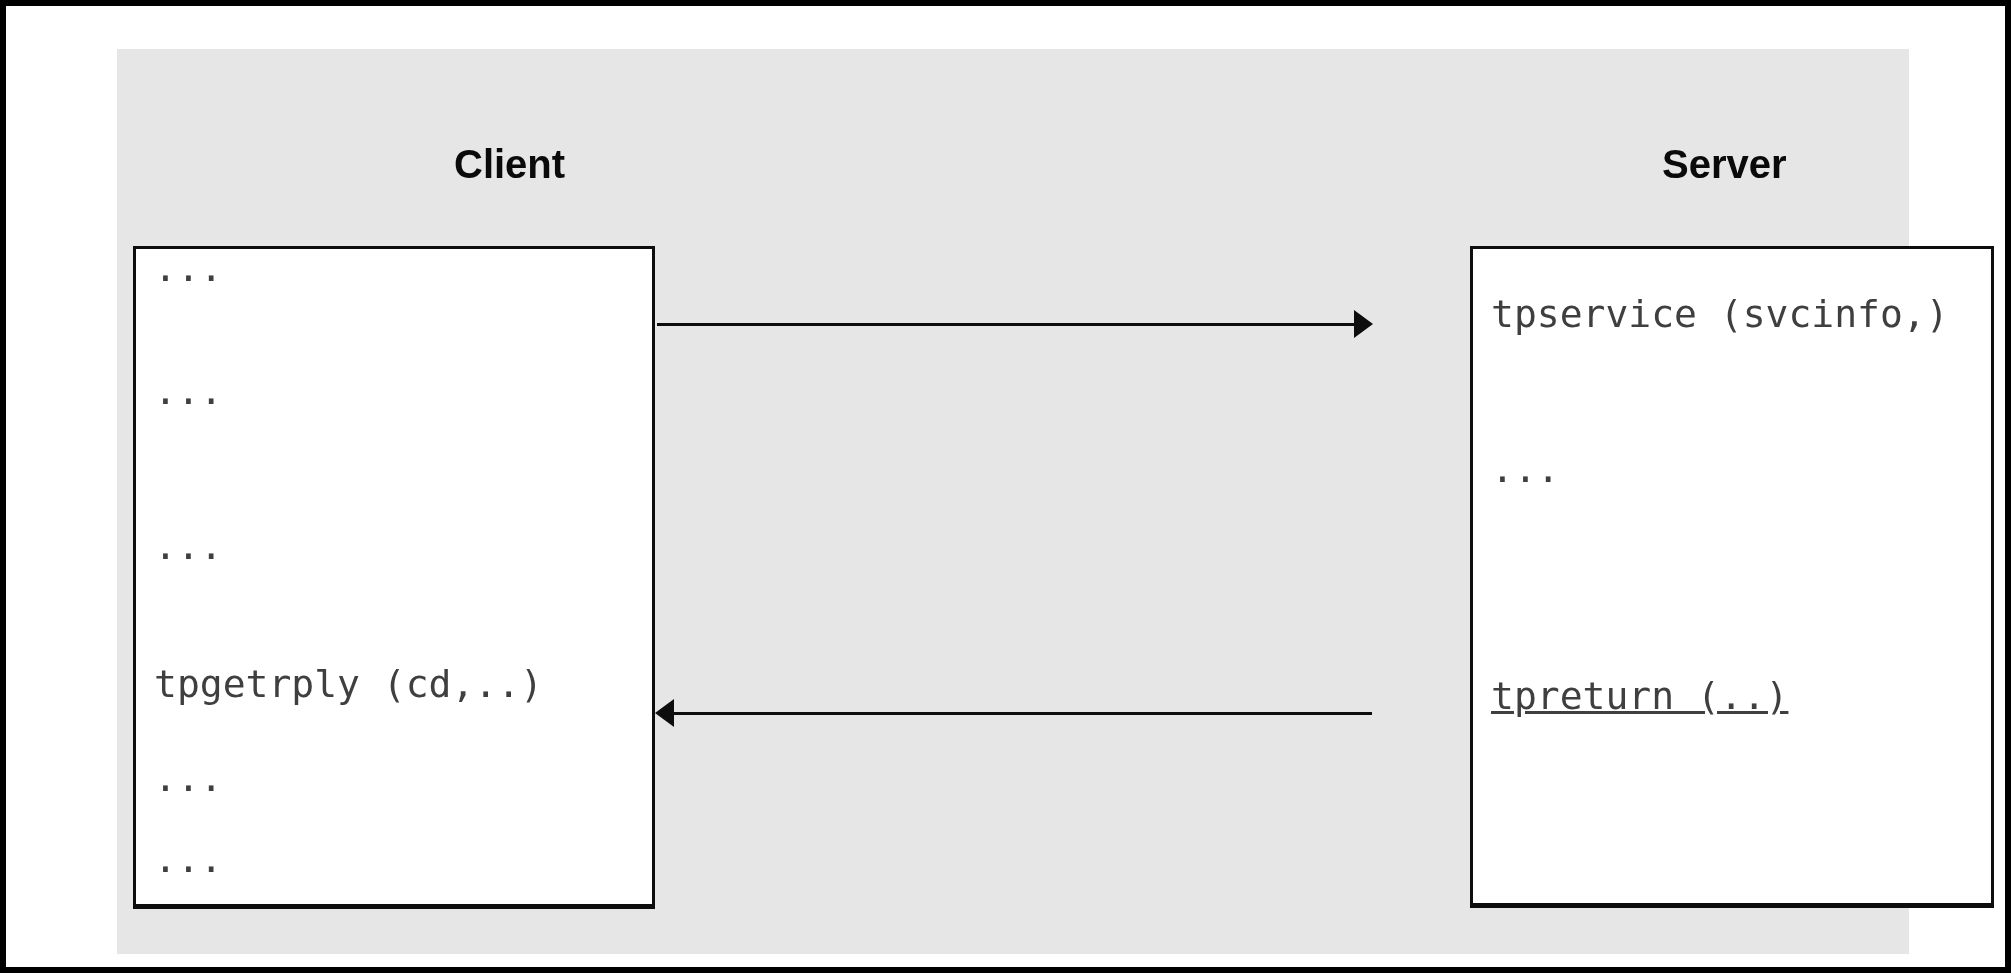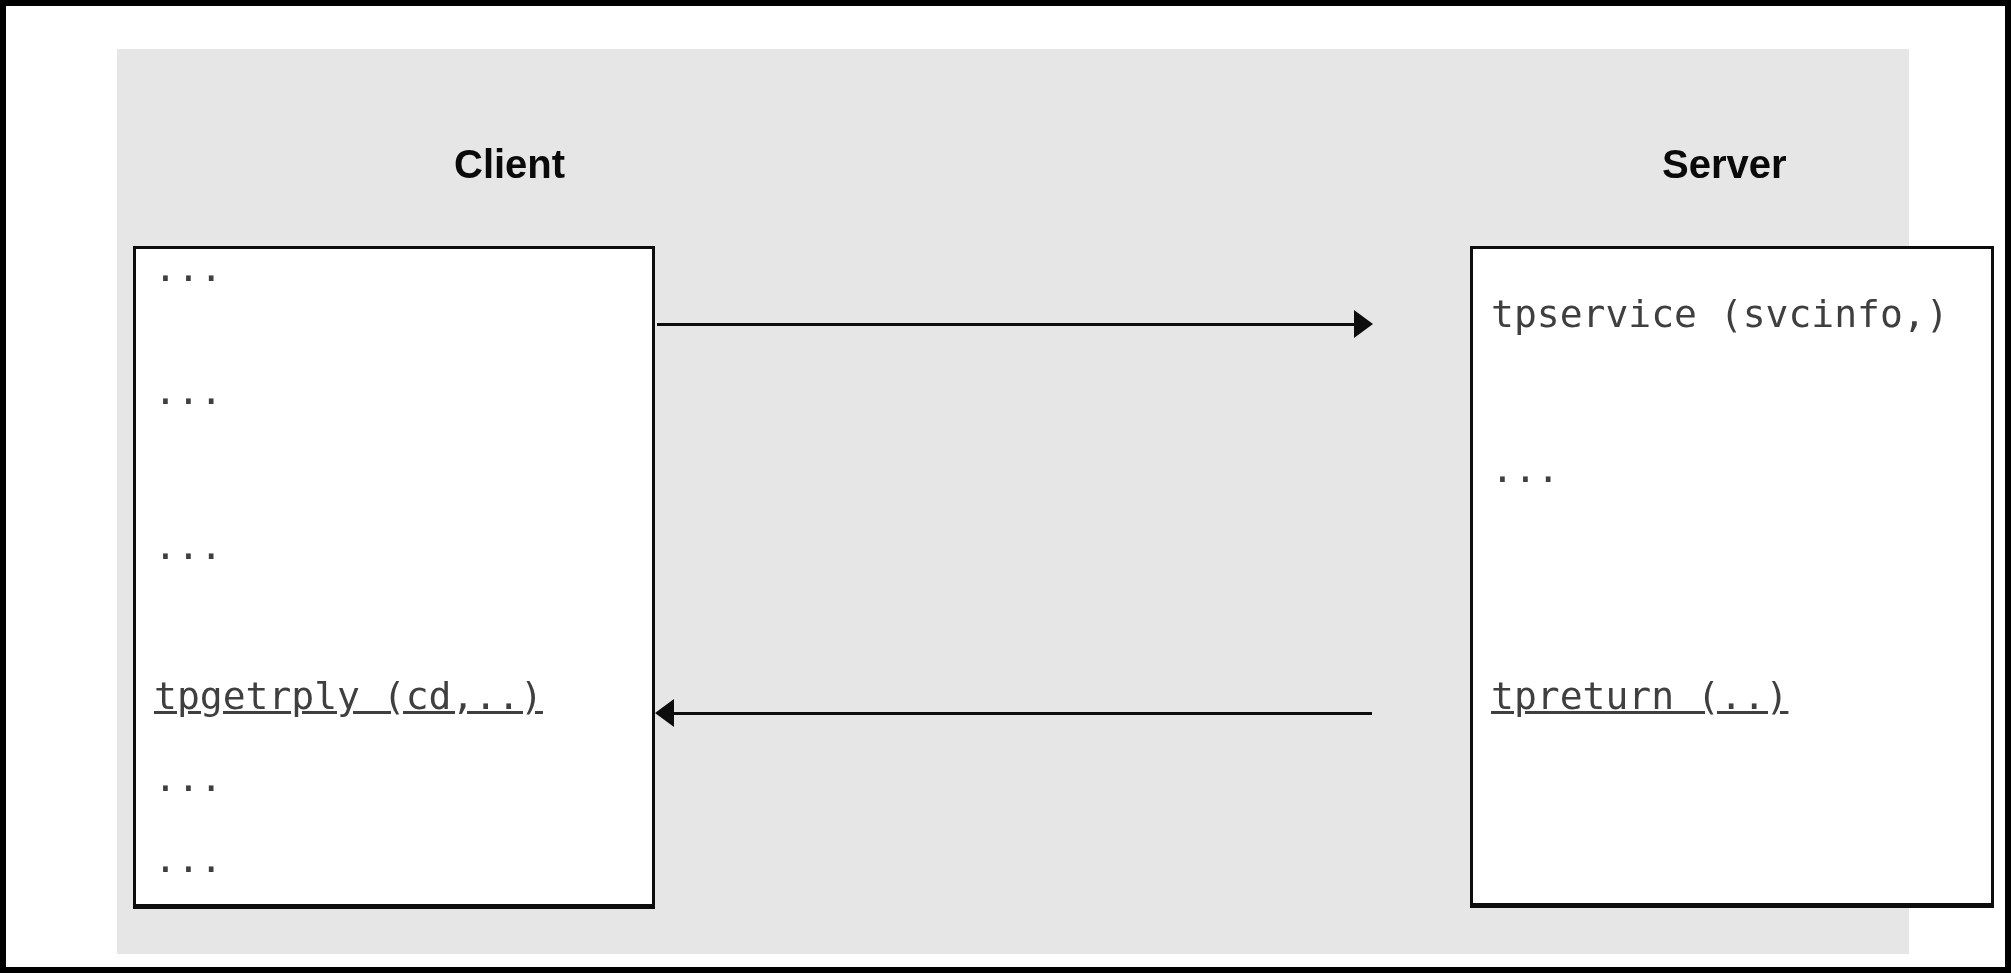--- a/index.html
+++ b/index.html
@@ -55,21 +55,21 @@
     font-family: "DejaVu Sans Mono", monospace;
     font-size: 38px;
     color: #3f3f3f;
     white-space: pre;
   }
   
   .c0 { top: 0px; }
   .c1 { top: 46px; }
   .c2 { top: 123px; }
   .c3 { top: 278px; }
-  .c4 { top: 428px; text-decoration: underline; }
+  .c4 { top: 416px; }
   .c5 { top: 510px; }
   .c6 { top: 591px; }
   
   .s0 { top: 46px; }
   .s1 { top: 201px; }
   .s2 { top: 428px; text-decoration: underline; }
   
   .arrow-shaft {
     position: absolute;
     height: 3px;

